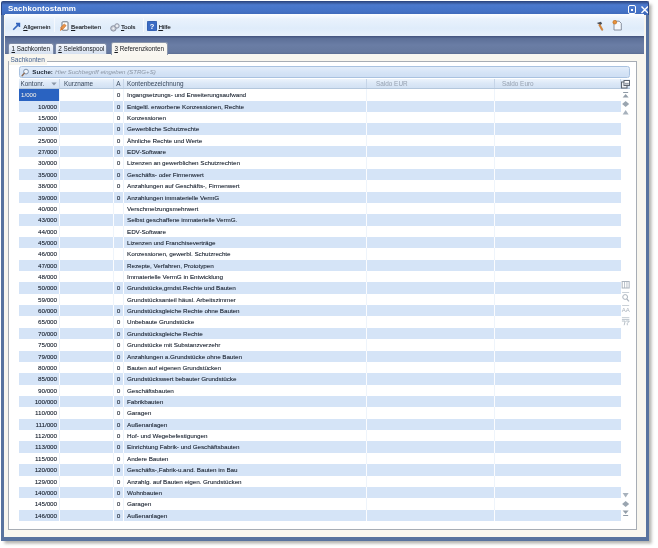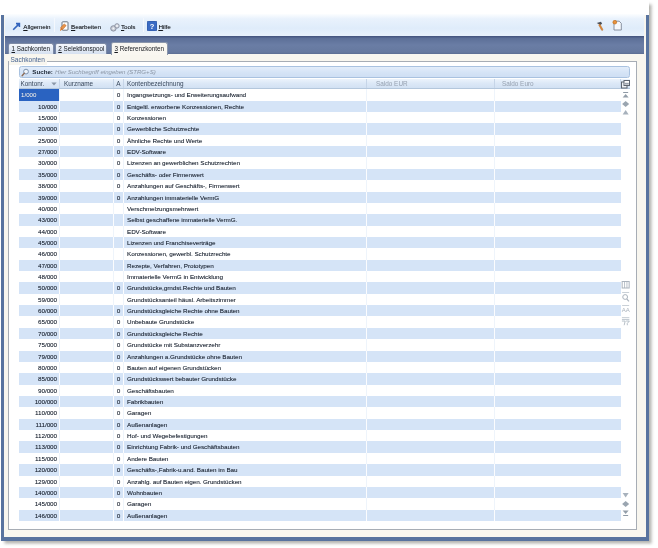--- a/index.html
+++ b/index.html
@@ -60,20 +60,29 @@
 .c4{width:243px;padding-left:3px}
 .c5{width:127.5px}
 .c6{width:126px;border-right:none!important}
 .sel{background:#2a63c1;color:#fff;text-align:left!important;padding-left:2.5px}
 
 #rail{position:absolute;left:620.7px;top:89.3px;width:9.3px;height:439px;background:#fff}
 .ric{position:absolute;left:0;width:100%;text-align:center}
 </style></head>
 <body>
 <div id="win">
+ <div id="title">
+   <div class="t">Sachkontostamm</div>
+   <div id="btn-rest">
+        <i></i>
+      </div>
+   <svg id="btn-x" viewBox="0 0 9 9">
+        <path d="M1.2 1.2 L7.8 7.8 M7.8 1.2 L1.2 7.8" stroke="#fff" stroke-width="1.7" stroke-linecap="square"></path>
+      </svg>
+ </div>
  <div id="body"></div>
 </div>
 
 <div id="tb">
   <svg class="tbi" style="left:7.5px;top:8.5px" width="9" height="9" viewBox="0 0 9 9">
       <path d="M1.2 7.8 L6.6 2.4 M7.4 5 L7.4 1.6 L4 1.6" stroke="#3465bd" stroke-width="1.6" fill="none"></path>
     </svg>
   <div class="tblbl" style="left:18.8px"><u>A</u>llgemein</div>
   <div class="tbsep" style="left:49.5px"></div>
   <svg class="tbi" style="left:54px;top:7.5px" width="10" height="11" viewBox="0 0 10 11">

